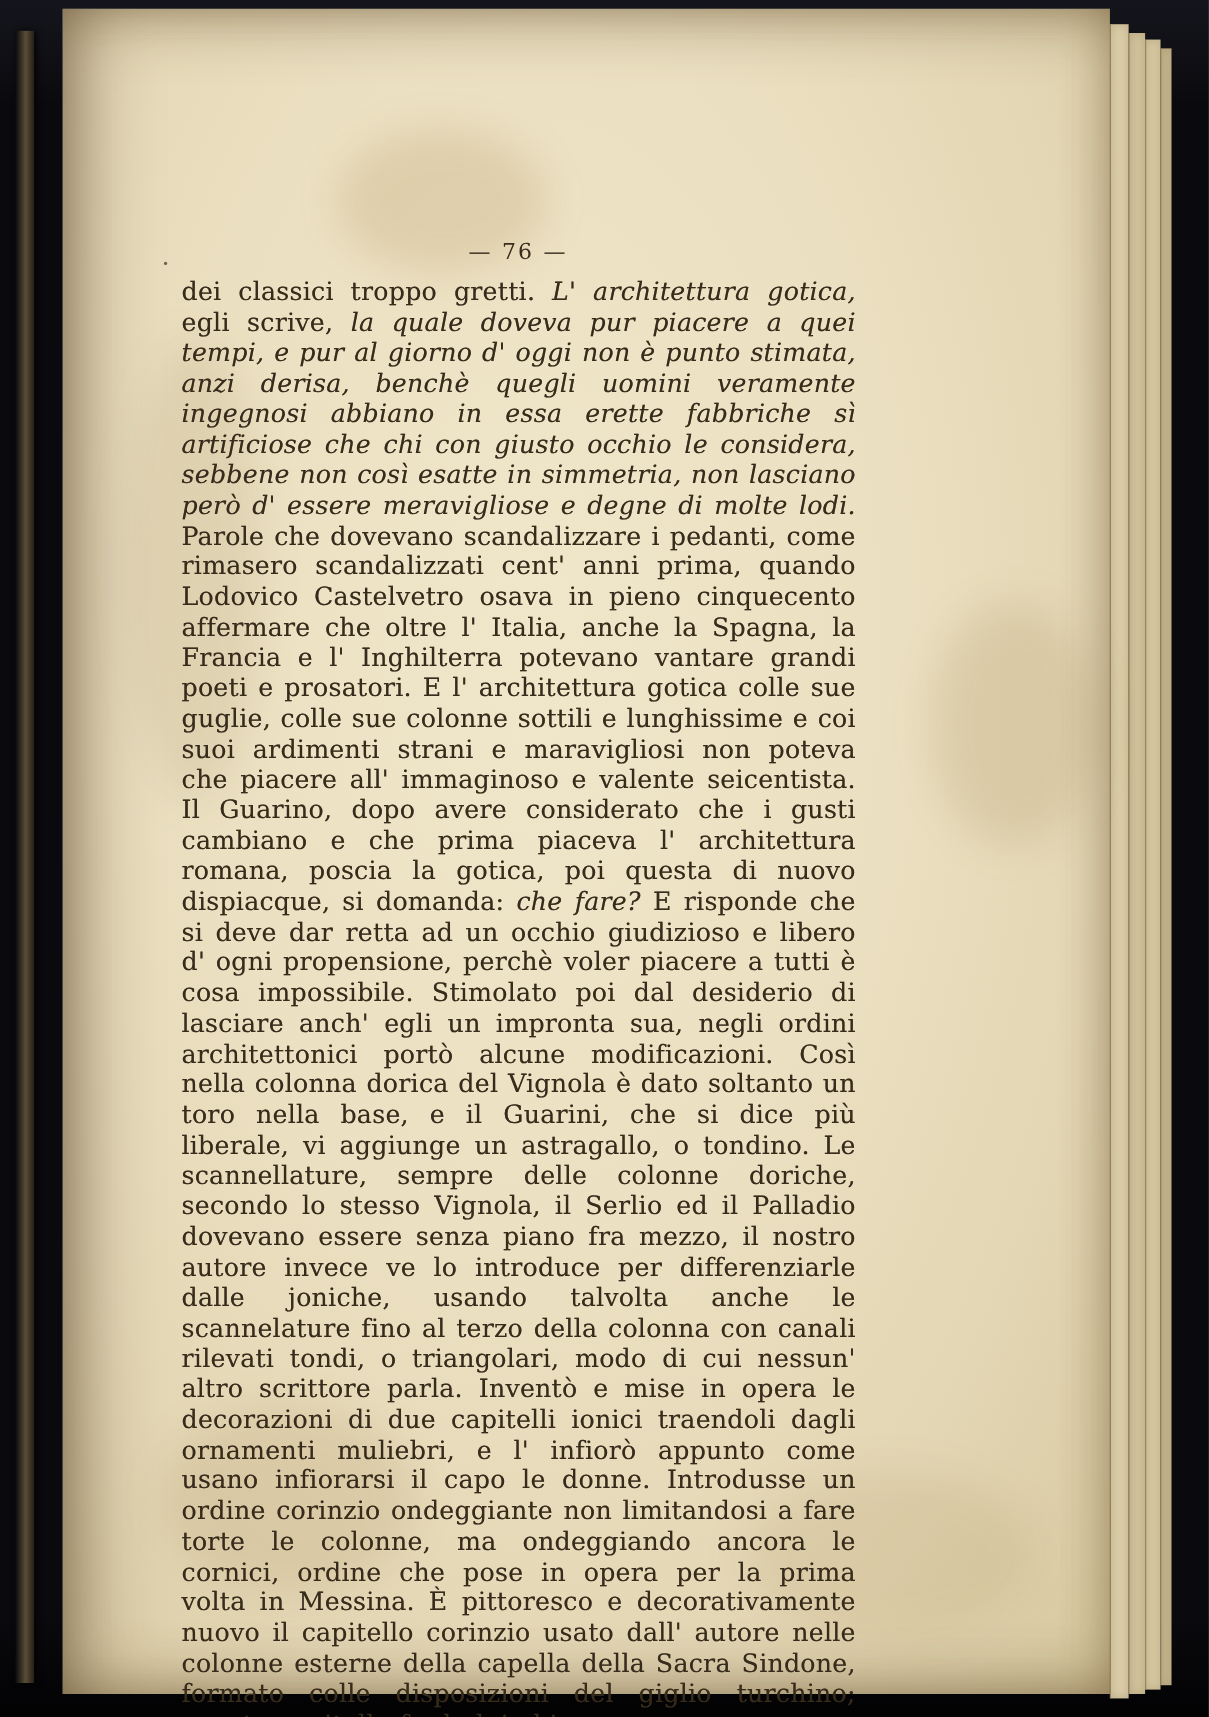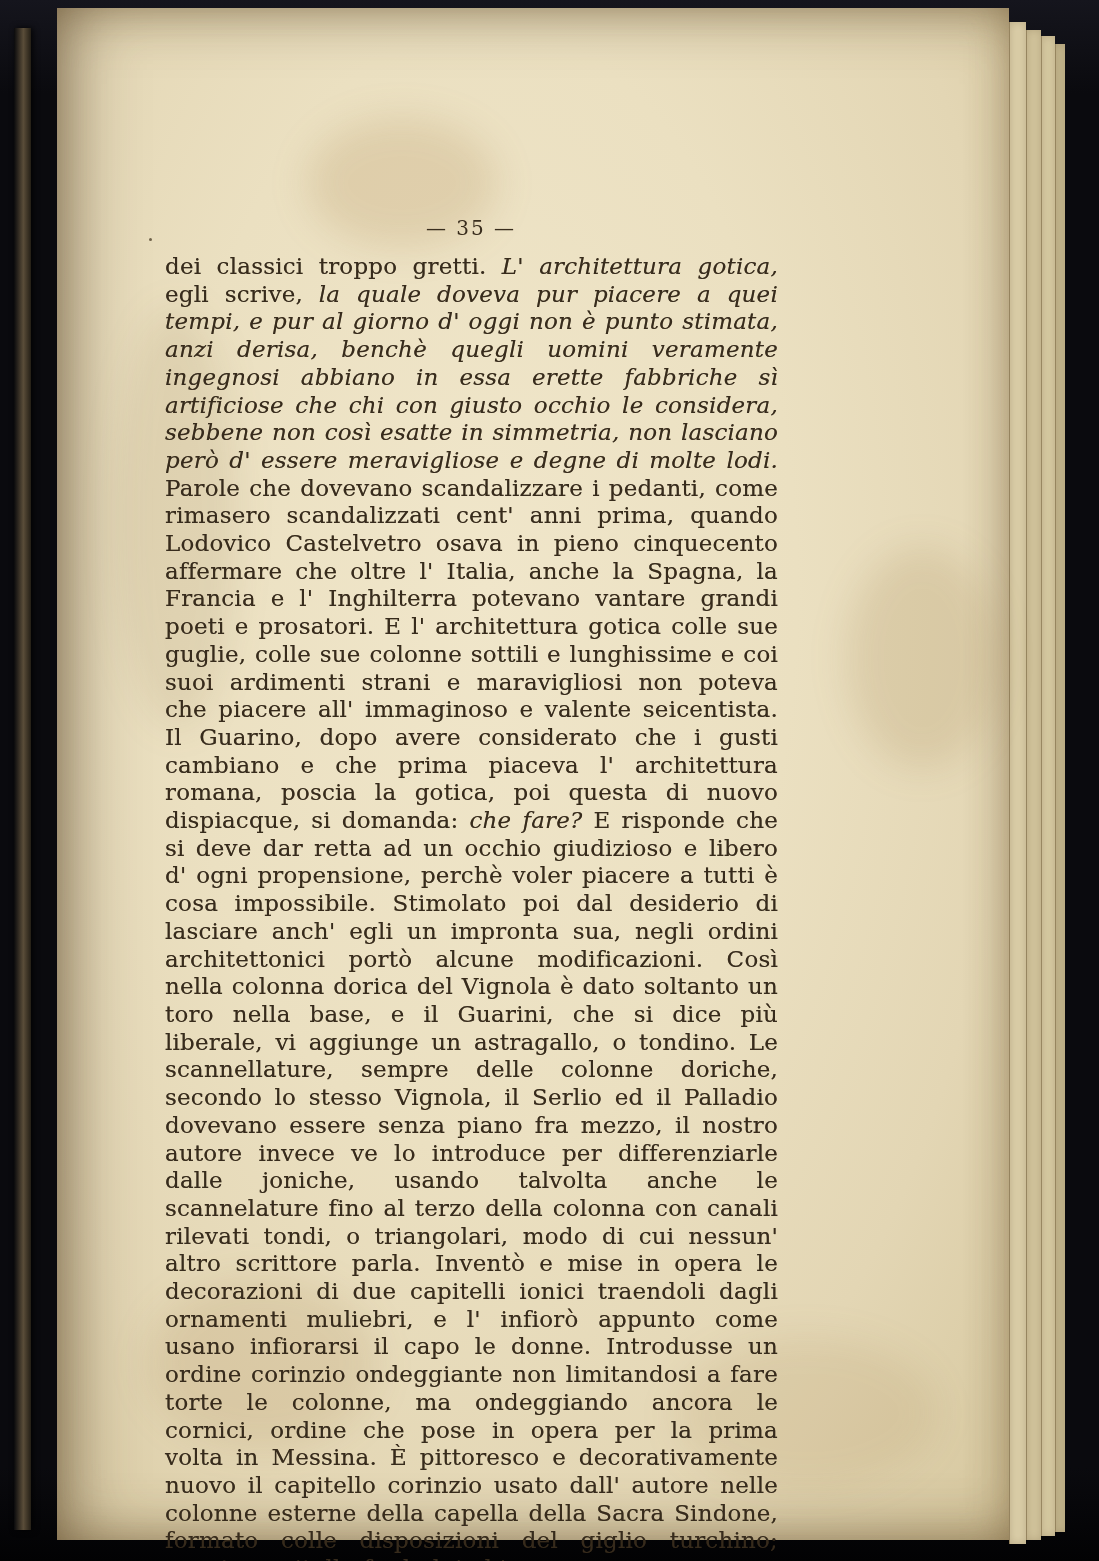--- a/index.html
+++ b/index.html
@@ -72,18 +72,18 @@
   <div class="edge-strip edge-4"></div>
 
   <div class="page">
     <div class="stain stain-1"></div>
     <div class="stain stain-2"></div>
     <div class="stain stain-3"></div>
     <div class="stain stain-4"></div>
     <div class="stain stain-5"></div>
     <div class="speck" style="left:92px;top:230px;"></div>
 
-    <div class="page-number">— 35 —</div>
+    <div class="page-number">— 76 —</div>
 
     <div class="body-text"><span class="run-normal">dei classici troppo gretti. </span><span class="run-italic">L' architettura gotica,</span><span class="run-normal"> egli scrive, </span><span class="run-italic">la quale doveva pur piacere a quei tempi, e pur al giorno d' oggi non è punto stimata, anzi derisa, benchè quegli uomini veramente ingegnosi abbiano in essa erette fabbriche sì artificiose che chi con giusto occhio le considera, sebbene non così esatte in simmetria, non lasciano però d' essere meravigliose e degne di molte lodi.</span><span class="run-normal"> Parole che dovevano scandalizzare i pedanti, come rimasero scandalizzati cent' anni prima, quando Lodovico Castelvetro osava in pieno cinquecento affermare che oltre l' Italia, anche la Spagna, la Francia e l' Inghilterra potevano vantare grandi poeti e prosatori. E l' architettura gotica colle sue guglie, colle sue colonne sottili e lunghissime e coi suoi ardimenti strani e maravigliosi non poteva che piacere all' immaginoso e valente seicentista. Il Guarino, dopo avere considerato che i gusti cambiano e che prima piaceva l' architettura romana, poscia la gotica, poi questa di nuovo dispiacque, si domanda: </span><span class="run-italic">che fare?</span><span class="run-normal"> E risponde che si deve dar retta ad un occhio giudizioso e libero d' ogni propensione, perchè voler piacere a tutti è cosa impossibile. Stimolato poi dal desiderio di lasciare anch' egli un impronta sua, negli ordini architettonici portò alcune modificazioni. Così nella colonna dorica del Vignola è dato soltanto un toro nella base, e il Guarini, che si dice più liberale, vi aggiunge un astragallo, o tondino. Le scannellature, sempre delle colonne doriche, secondo lo stesso Vignola, il Serlio ed il Palladio dovevano essere senza piano fra mezzo, il nostro autore invece ve lo introduce per differenziarle dalle joniche, usando talvolta anche le scannelature fino al terzo della colonna con canali rilevati tondi, o triangolari, modo di cui nessun' altro scrittore parla. Inventò e mise in opera le decorazioni di due capitelli ionici traendoli dagli ornamenti muliebri, e l' infiorò appunto come usano infiorarsi il capo le donne. Introdusse un ordine corinzio ondeggiante non limitandosi a fare torte le colonne, ma ondeggiando ancora le cornici, ordine che pose in opera per la prima volta in Messina. È pittoresco e decorativamente nuovo il capitello corinzio usato dall' autore nelle colonne esterne della capella della Sacra Sindone, formato colle disposizioni del giglio turchino; questo capitello fu da lui chia-</span></div>
   </div>
 
 </div>
 
 </body></html>

